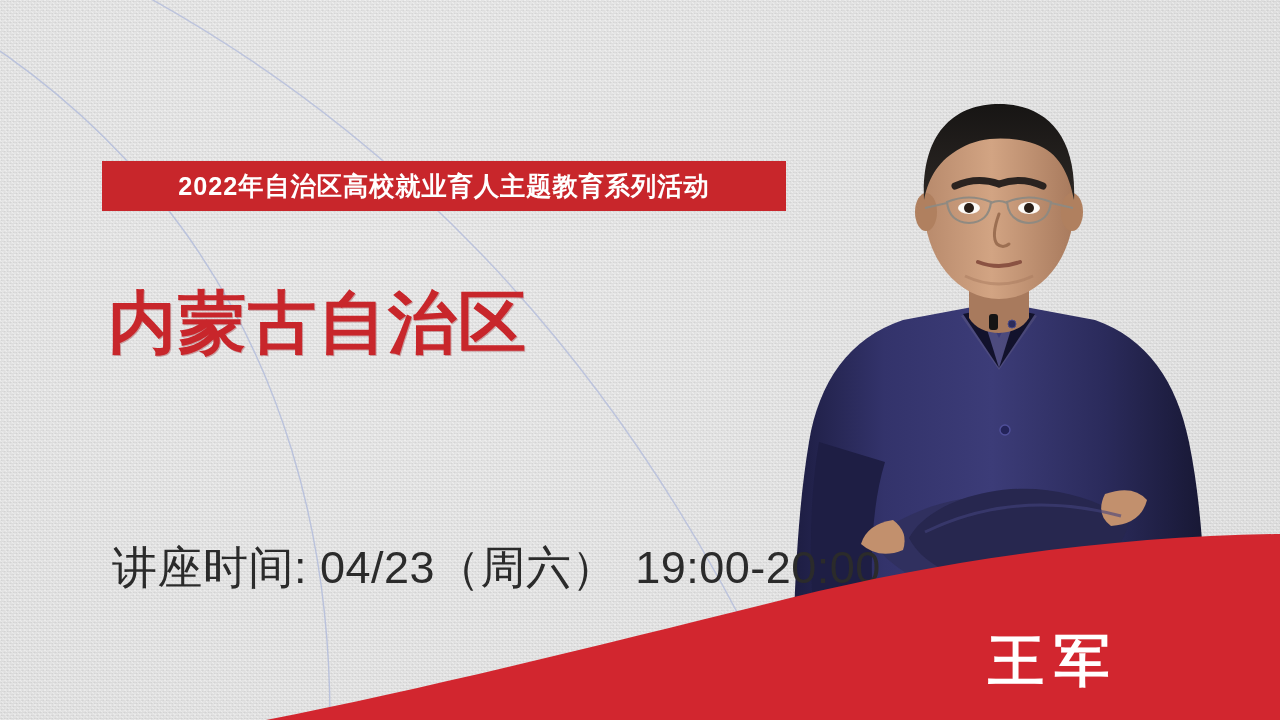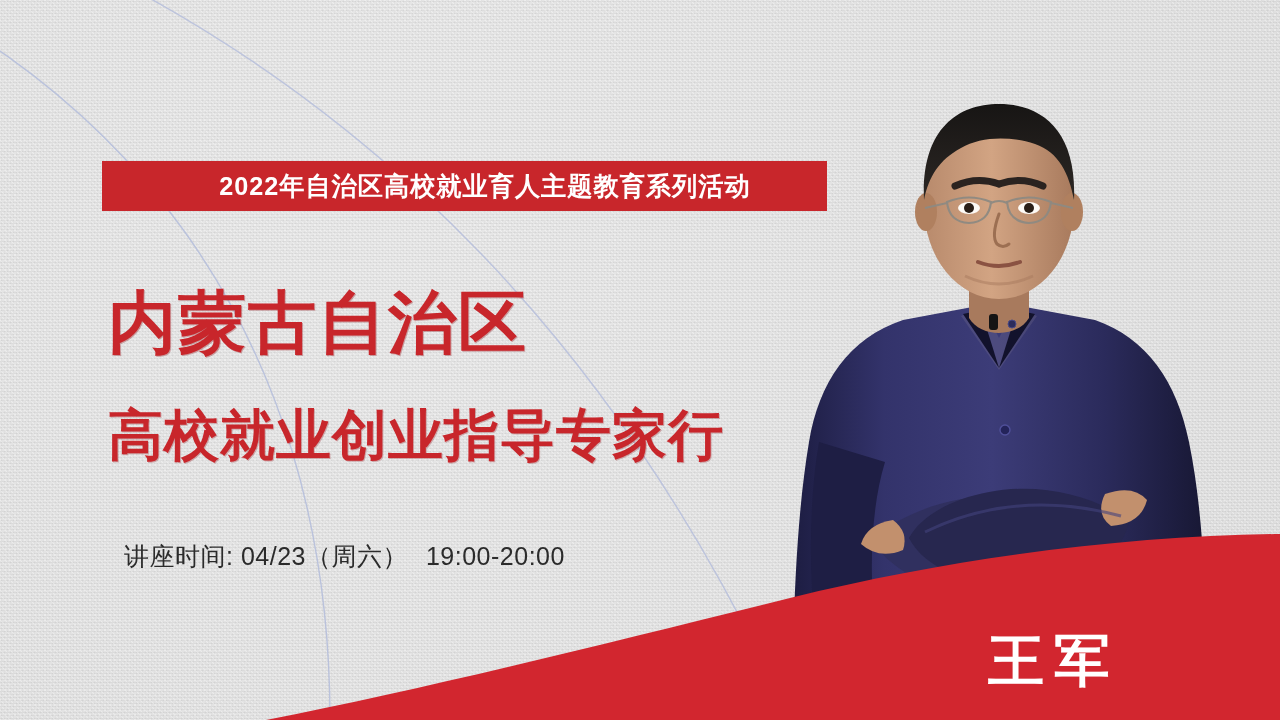--- a/index.html
+++ b/index.html
@@ -53,21 +53,20 @@
   .banner {
     position: absolute;
     left: 102px;
     top: 161px;
     width: 684px;
     height: 50px;
     background: #c8262b;
     display: flex;
     align-items: center;
     justify-content: center;
-    padding-left: 41px;
   }
   .banner-text {
     color: #ffffff;
     font-size: 26px;
     font-weight: bold;
     letter-spacing: 1px;
     line-height: 1;
     white-space: nowrap;
     transform: scaleX(0.97);
   }
@@ -94,24 +93,24 @@
     font-weight: bold;
     letter-spacing: 1px;
     line-height: 1;
     white-space: nowrap;
     text-shadow: 1px 1px 0 rgba(150,30,35,.3);
   }
 
   
   .schedule {
     position: absolute;
-    left: 124px;
+    left: 112px;
     top: 541px;
     color: #2b2b2b;
-    font-size: 25px;
+    font-size: 45px;
     font-weight: normal;
     line-height: 1.2;
     white-space: nowrap;
     letter-spacing: .5px;
   }
   .schedule .gap { display: inline-block; width: 18px; }
 
   
   .swoosh {
     position: absolute;
@@ -256,21 +255,20 @@
 
       <rect x="214" y="244" width="9" height="16" rx="3" fill="#141414"></rect>
       <circle cx="237" cy="254" r="4" fill="#2c2c5c" stroke="#4a4a88" stroke-width="1"></circle>
 
       <circle cx="230" cy="360" r="5" fill="#24245a" stroke="#50509a" stroke-width="1.4"></circle>
     </g>
   </svg>
 
   <div class="headline">内蒙古自治区</div>
 
-  <div class="subhead">高校就业创业指导专家行</div>
 
   <div class="schedule">
     <span>讲座时间: 04/23（周六）</span><span class="gap"></span><span>19:00-20:00</span>
   </div>
 
   <svg class="swoosh" viewBox="0 0 1280 720">
     <path d="M 266 720
              C 430 688 620 640 790 598
              C 960 556 1130 536 1280 534
              L 1280 720 Z" fill="#d2262f"></path>

